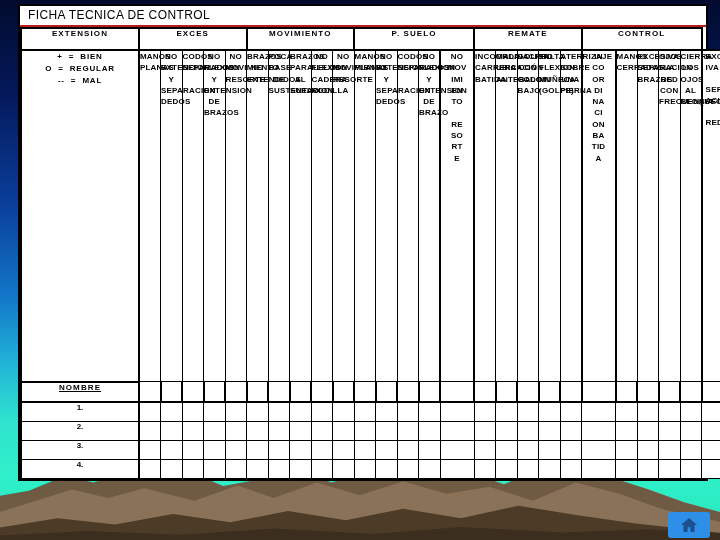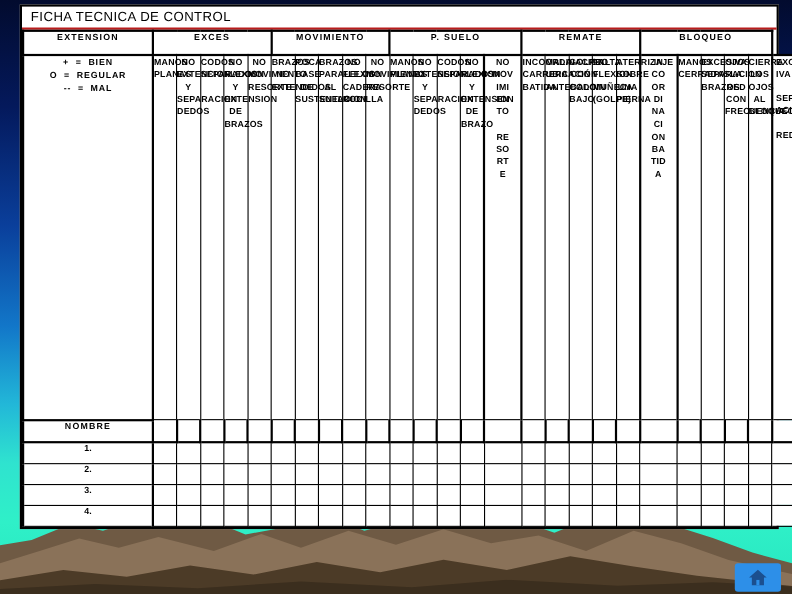--- a/index.html
+++ b/index.html
@@ -84,21 +84,21 @@
     border-top:2px solid #000 !important;
     font-size:7.5px;line-height:11.3px;font-weight:bold;
     letter-spacing:.2px;padding-top:4px;
     height:330px;vertical-align:top;white-space:pre-line;
   }
   .vcol.thin{border-left:1px solid #000 !important;border-right:1px solid #000 !important;}
   .namecell{
     border:2px solid #000 !important;
     text-align:center;vertical-align:bottom;
     font-size:8.5px;font-weight:bold;letter-spacing:1.1px;
-    padding-bottom:3px;height:18px;
+    padding-bottom:3px;height:18px;text-decoration:underline;
   }
   .rowlabel{
     text-align:left;padding-left:10px;font-size:9px;
     font-weight:bold;height:18px;vertical-align:middle;
     border-left:2px solid #000 !important;border-right:2px solid #000 !important;
   }
   tr.datarow td{height:18px;}
   td.lastcol{border-right:2px solid #000 !important;}
 </style>
 </head>
@@ -155,21 +155,21 @@
         <col style="width: 34px;">
       </colgroup>
 
     <tbody>
         <tr id="row-groups">
           <td class="grp">EXTENSION</td>
           <td colspan="5" class="grp">EXCES</td>
           <td colspan="5" class="grp">MOVIMIENTO</td>
           <td colspan="5" class="grp">P. SUELO</td>
           <td colspan="5" class="grp">REMATE</td>
-          <td colspan="5" class="grp">BLOQUEO</td>
+          <td colspan="5" class="grp">CONTROL</td>
           <td colspan="1" class="grp blank"></td>
         </tr>
 
     <tr id="row-criteria">
           <td class="valcell">
             <div>+  =  BIEN</div>
             <div>O  =  REGULAR</div>
             <div>--  =  MAL</div>
           </td>
           <td class="vcol thin">MANOS

